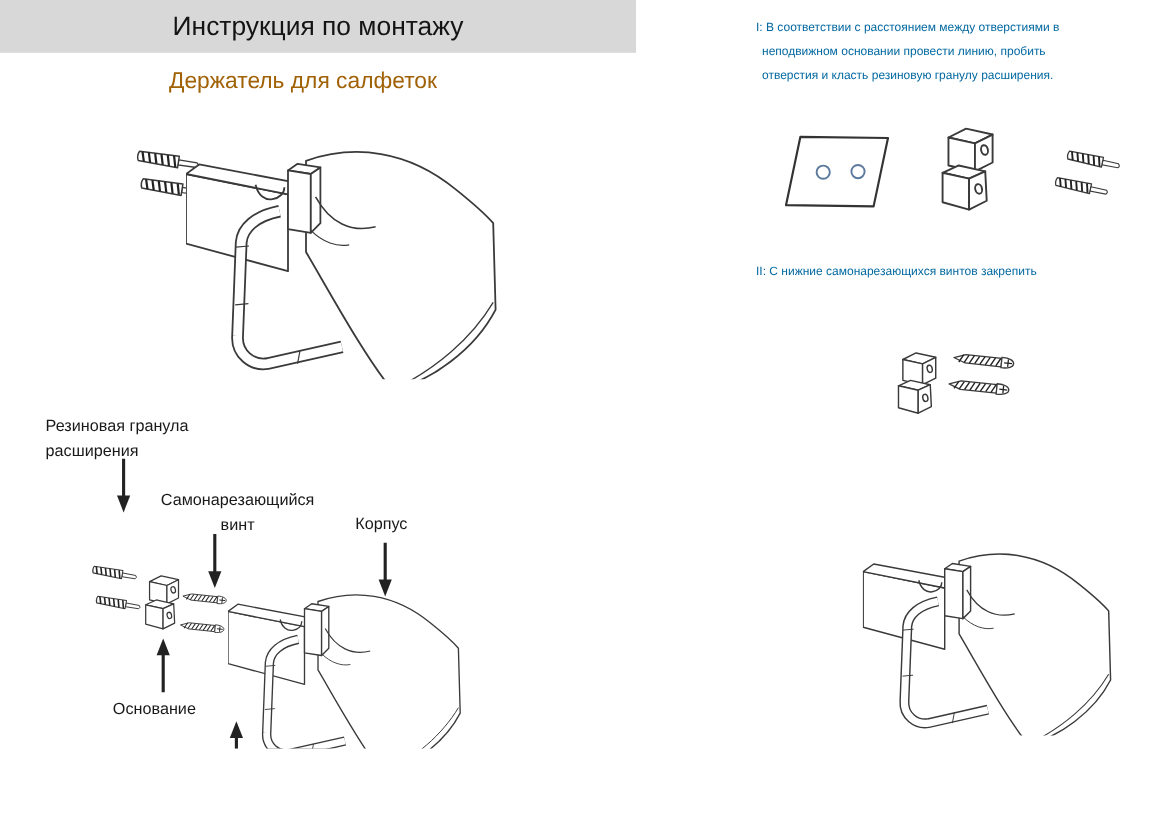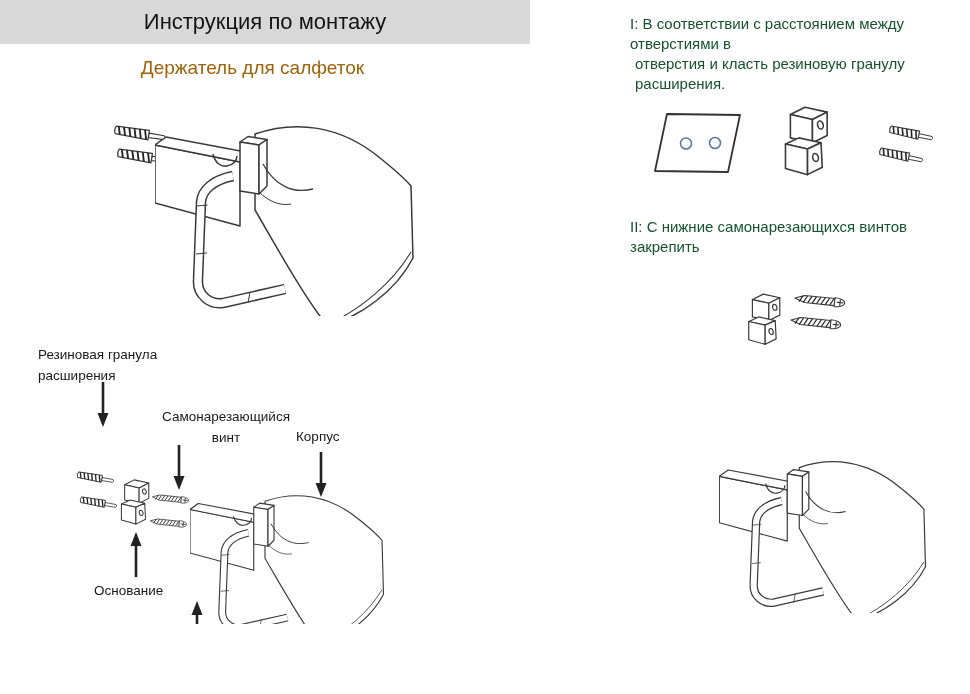--- a/index.html
+++ b/index.html
@@ -7,25 +7,25 @@
     position:relative;width:970px;height:624px;background:#ffffff;overflow:hidden;
     font-family:"Liberation Sans","DejaVu Sans",sans-serif;color:#1d1d1d;
   }
   .abs{position:absolute;}
   
   #header-bar{left:0;top:0;width:530px;height:44px;background:#d8d8d8;}
   #page-title{left:0;top:0;width:530px;height:44px;line-height:44px;text-align:center;
     font-size:22px;color:#141414;}
   #product-subtitle{left:0;top:57px;width:505px;text-align:center;font-size:19px;color:#a16207;}
   
-  .step-text{width:338px;font-size:15px;line-height:20px;color:#14532d;}
+  .step-text{width:338px;font-size:10px;line-height:20px;color:#0369a1;}
   .step-text .cont{padding-left:5px;}
   
   .dlabel{font-size:13.5px;line-height:21px;color:#191919;}
-  .center{text-align:center;margin-left:28px;}
+  .center{text-align:center;}
   svg{display:block;}
   #set-screw-dot{width:6px;height:8px;background:#2c2c2c;}
   #bottom-strip{left:0;top:691px;width:970px;height:3px;background:#ececec;}
 </style>
 </head>
 <body>
 
 <div id="page">
 
   <svg width="0" height="0" style="position:absolute" aria-hidden="true">
@@ -177,20 +177,21 @@
   <svg class="abs" style="left:190px;top:600px;width:14px;height:46px" viewBox="0 0 14 46">
       <use href="#sym-arrow-up"></use>
     </svg>
   <div class="abs dlabel center" style="left:158px;top:650px;width:84px;line-height:24px">
     <div>Запорный</div>
     <div>винт</div>
   </div>
 
   <div class="abs step-text" style="left:630px;top:14px">
     <div>I: В соответствии с расстоянием между отверстиями в</div>
+    <div class="cont">неподвижном основании провести линию, пробить</div>
     <div class="cont">отверстия и класть резиновую гранулу расширения.</div>
   </div>
   <svg class="abs" style="left:652px;top:112px;width:92px;height:64px" viewBox="0 0 92 64">
       <use href="#sym-wall"></use>
     </svg>
   <svg class="abs" style="left:781px;top:106px;width:58px;height:76px" viewBox="0 0 46 62">
       <use href="#sym-block"></use>
     </svg>
   <svg class="abs" style="left:888px;top:128px;width:50px;height:12px;transform:rotate(12deg)" viewBox="0 0 60 14">
       <use href="#sym-dowel"></use>

